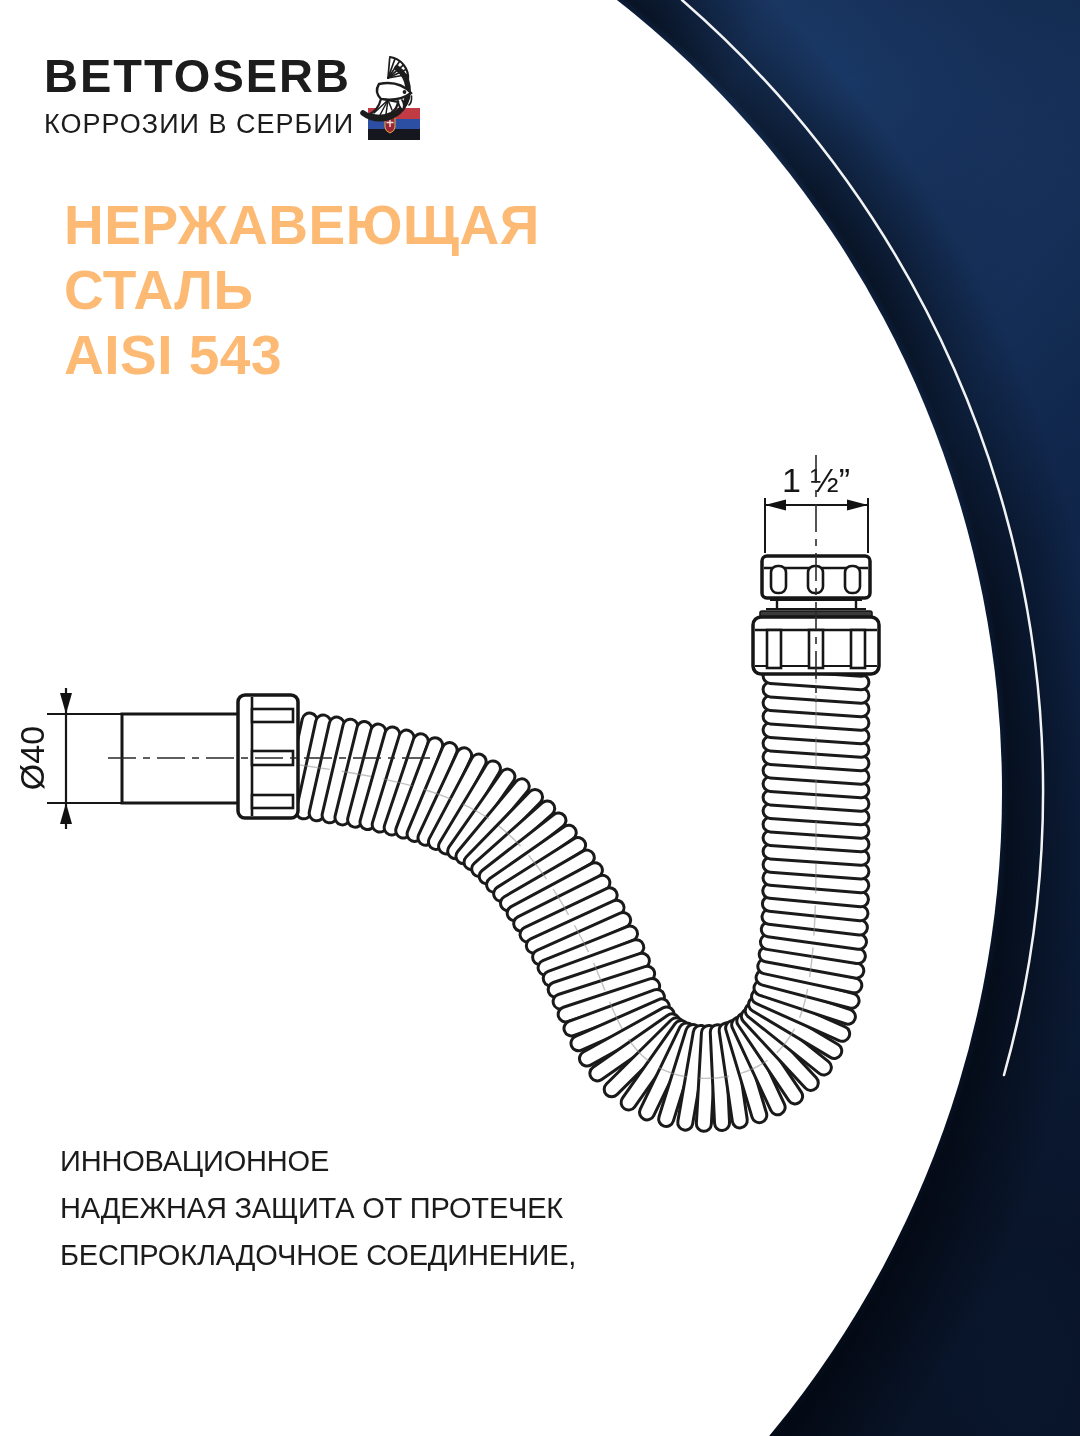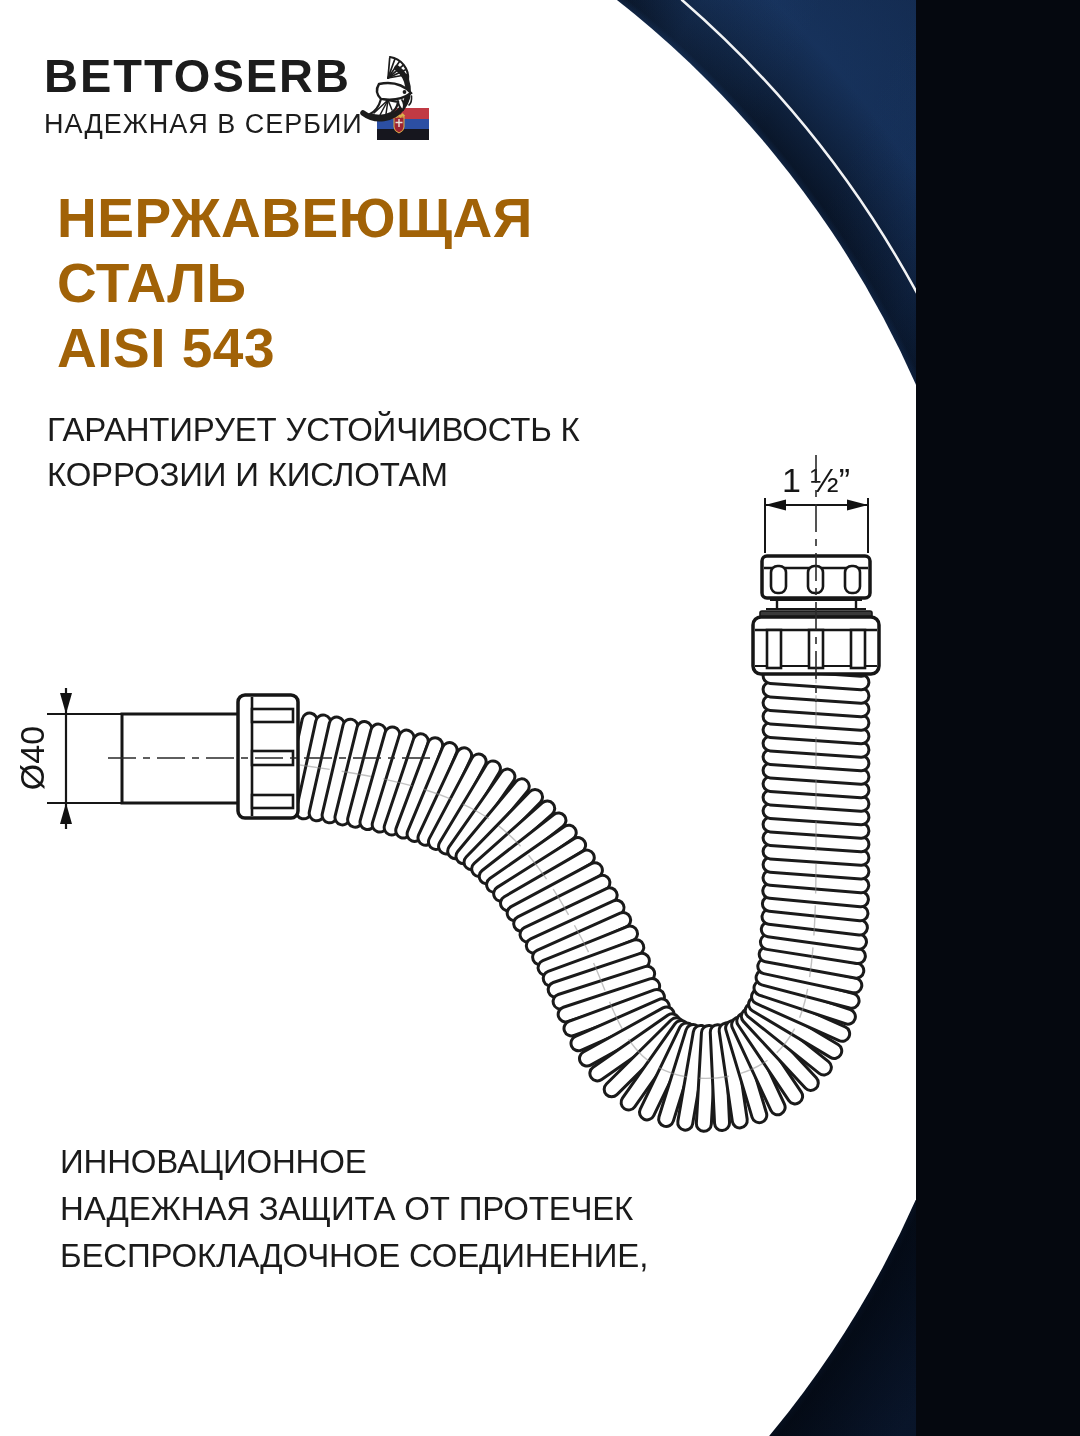--- a/index.html
+++ b/index.html
@@ -1,17 +1,17 @@
 <!DOCTYPE html>
 <html><head>
 <meta charset="utf-8">
 <style>
   html,body{margin:0;padding:0;background:#05080f;}
   .stage{
-    position:relative;width:916px;height:1436px;overflow:hidden;
+    position:relative;width:1080px;height:1436px;overflow:hidden;
     font-family:"Liberation Sans","DejaVu Sans",sans-serif;
     -webkit-font-smoothing:antialiased;
   }
   
   .bg{
     position:absolute;inset:0;z-index:0;background-color:#060b16;
     background-image:
       radial-gradient(1100px 800px at 78% 6%, rgba(27,60,108,.85) 0%, rgba(27,60,108,0) 60%),
       radial-gradient(1400px 1100px at 112% 40%, rgba(17,43,84,.9) 0%, rgba(17,43,84,0) 62%),
       radial-gradient(900px 1400px at 95% 95%, rgba(10,24,48,.85) 0%, rgba(10,24,48,0) 65%),
@@ -36,23 +36,23 @@
   }
   
   .content{position:absolute;inset:0;z-index:3;color:#161616;}
   .brand{position:absolute;left:44px;top:52px;}
   .brand-name{font-size:47px;font-weight:bold;letter-spacing:2px;color:#1c1c1c;line-height:1;}
   .brand-sub{display:flex;align-items:center;margin-top:9px;}
   .brand-tagline{font-size:27px;letter-spacing:1px;color:#1c1c1c;line-height:1;}
   .flag{margin-left:14px;display:inline-block;}
   .fish{position:absolute;left:297px;top:0px;}
   .headline{position:absolute;left:47px;top:176px;width:700px;}
-  .headline h1{margin:10px;font-size:55px;font-weight:bold;line-height:1.18;letter-spacing:.5px;color:#a16207;}
+  .headline h1{margin:17px;font-size:55px;font-weight:bold;line-height:1.18;letter-spacing:.5px;color:#fdba74;}
   .headline p{margin:26px 0 0 0;font-size:33px;font-weight:500;line-height:1.38;letter-spacing:-.2px;color:#1b1b1b;}
-  .features{position:absolute;left:60px;top:1138px;font-size:33px;font-weight:500;line-height:47px;letter-spacing:-.2px;color:#1b1b1b;}
+  .features{position:absolute;left:60px;top:1138px;font-size:29px;font-weight:500;line-height:47px;letter-spacing:-.2px;color:#1b1b1b;}
   .diagram{position:absolute;inset:0;pointer-events:none;}
   .dimtext{font-family:"Liberation Sans","DejaVu Sans",sans-serif;font-size:34px;fill:#161616;}
 </style>
 </head>
 <body>
 
 <div class="stage">
 
   <div class="bg"></div>
 
@@ -60,21 +60,21 @@
     <path d="M 682 0 A 1048 1048 0 0 1 1004 1075" fill="none" stroke="#ffffff" stroke-width="2.5" stroke-linecap="round" opacity="0.95"></path>
   </svg>
 
   <div class="panel"></div>
 
   <div class="content">
 
     <header class="brand">
       <div class="brand-name">BETTOSERB</div>
       <div class="brand-sub">
-        <span class="brand-tagline">НАДЕЖНАЯ В СЕРБИИ</span>
+        <span class="brand-tagline">КОРРОЗИИ В СЕРБИИ</span>
         <svg class="flag" width="52" height="32" viewBox="0 0 52 32">
           <rect x="0" y="0" width="52" height="11" fill="#c13a44"></rect>
           <rect x="0" y="11" width="52" height="10" fill="#2c4fa3"></rect>
           <rect x="0" y="21" width="52" height="11" fill="#16161e"></rect>
           <g>
             <path d="M 17 9 h 10 v 10 q 0 4 -5 6 q -5 -2 -5 -6 Z" fill="#9d2433" stroke="#d9b14a" stroke-width="1"></path>
             <path d="M 17.5 6.5 l 2 2 2 -2 2 2 2 -2 2 2" fill="none" stroke="#d9b14a" stroke-width="2"></path>
             <path d="M 22 11 v 8 M 18.5 14.5 h 7" stroke="#e8e4da" stroke-width="1.4" fill="none"></path>
           </g>
         </svg>
@@ -103,22 +103,20 @@
           <path d="M 68 45 q -1 6 -5 8" stroke-width="1.6"></path>
           <path d="M 70.5 44 q 0.5 7 -2.5 9" stroke-width="1.6"></path>
           <circle cx="63.5" cy="40" r="1.9" fill="#1c1c1c" stroke="none"></circle>
         </g>
       </svg>
     </header>
 
     <section class="headline">
       <h1><span>НЕРЖАВЕЮЩАЯ СТАЛЬ</span><br>
       <span>AISI 543</span></h1>
-      <p><span>ГАРАНТИРУЕТ УСТОЙЧИВОСТЬ К</span><br>
-      <span>КОРРОЗИИ И КИСЛОТАМ</span></p>
     </section>
 
     <svg class="diagram" id="diagram" width="1080" height="1436" viewBox="0 0 1080 1436">
 
       <path id="hosePath" d="M 300 765 C 370 775 430 785 478 812 C 526 839 556 890 585 945
                              C 607 988 612 1020 636 1049 C 660 1078 700 1083 735 1075
                              C 771 1066 795 1041 805 1001 C 813 969 816 920 816 860 L 816 660" fill="none" stroke="none"></path>
 
       <g id="hoseRings">
           <rect x="292.5" y="712.0" width="15" height="106" rx="7.5" transform="rotate(12.2 300.0 765.0)" fill="#ffffff" stroke="#1a1a1a" stroke-width="3"></rect>

